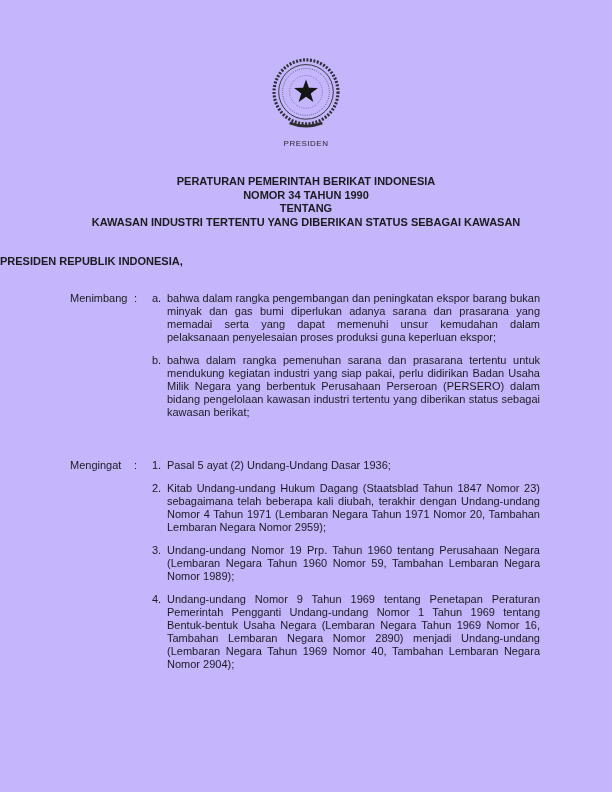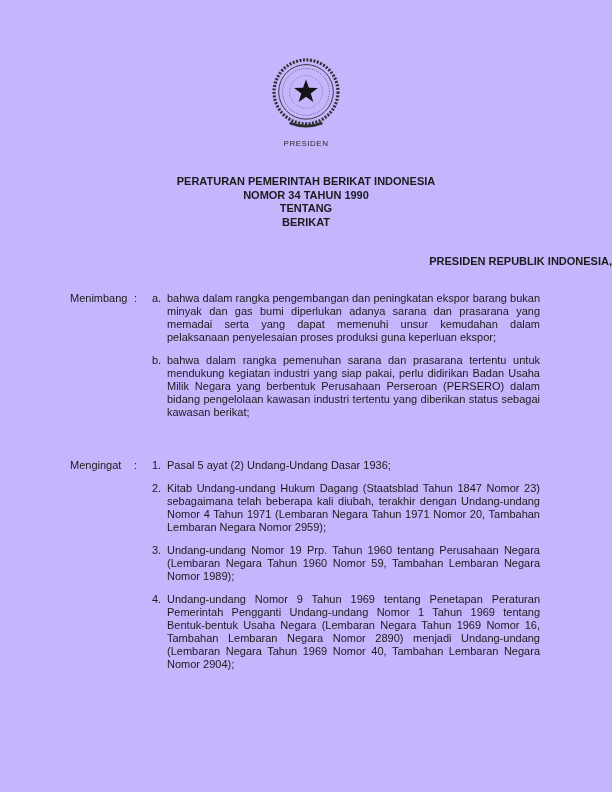--- a/index.html
+++ b/index.html
@@ -42,21 +42,21 @@
   
   .doc-title {
     margin-top: 26px;
     text-align: center;
     font-weight: bold;
     font-size: 11px;
     line-height: 13.5px;
   }
   .preamble-heading {
     margin-top: 26px;
-    text-align: right;
+    text-align: left;
     font-weight: bold;
     font-size: 11px;
     line-height: 13px;
   }
   
   .body-area {
     margin: 24px 72px 0 70px;
     font-size: 11px;
     line-height: 13px;
   }
@@ -102,21 +102,21 @@
         <path d="M29 86 Q50 94 71 86" stroke="#2e2e2e" stroke-width="3.5" fill="none"></path>
       </svg>
     </div>
     <div class="org-line1">PRESIDEN</div>
   </div>
 
   <div class="doc-title">
     <div>PERATURAN PEMERINTAH BERIKAT INDONESIA</div>
     <div>NOMOR 34 TAHUN 1990</div>
     <div>TENTANG</div>
-    <div>BERIKAT</div>
+    <div>KAWASAN INDUSTRI TERTENTU YANG DIBERIKAN STATUS SEBAGAI KAWASAN</div>
   </div>
 
   <div class="preamble-heading">PRESIDEN REPUBLIK INDONESIA,</div>
 
   <div class="body-area">
 
     <div class="section">
       <div class="sec-label">Menimbang</div>
       <div class="sec-colon">:</div>
       <div class="sec-items">

